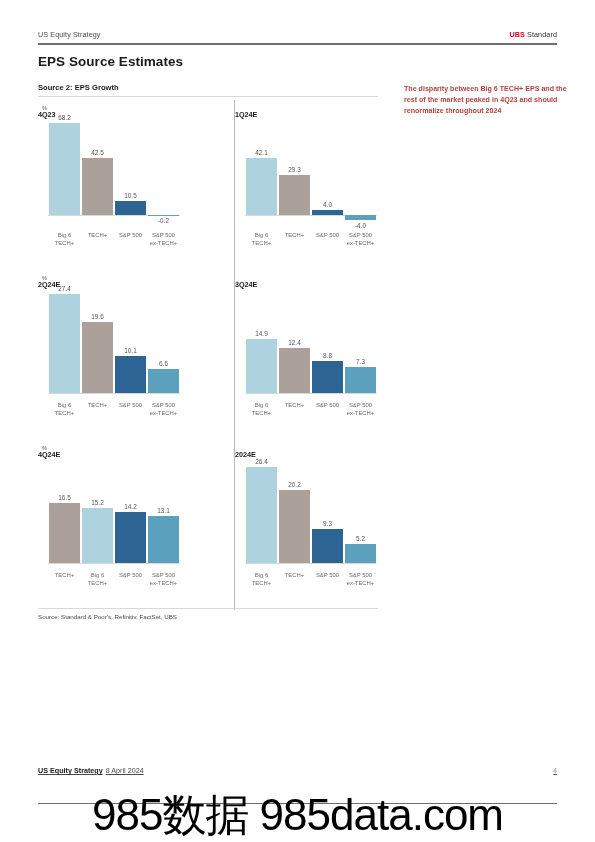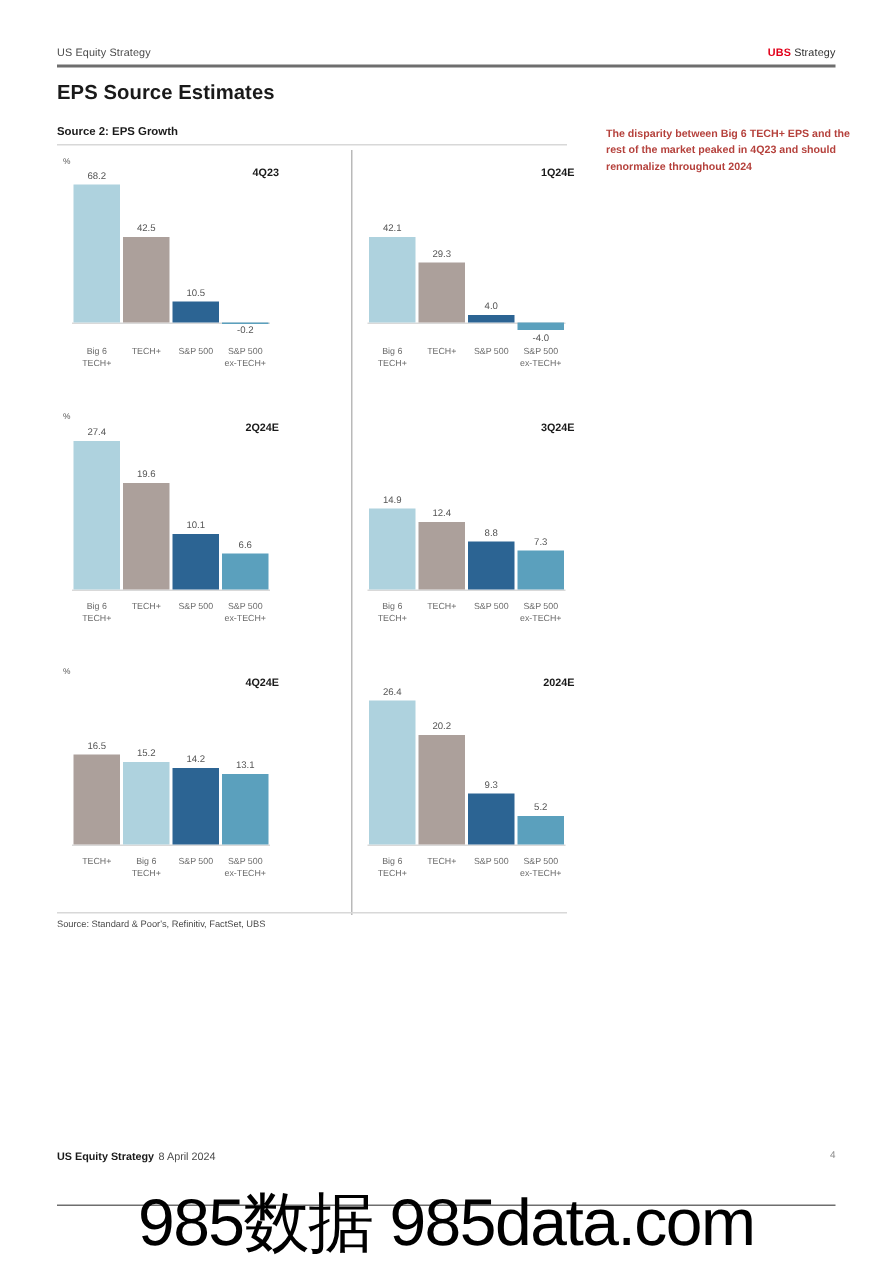--- a/index.html
+++ b/index.html
@@ -104,21 +104,21 @@
     left: 4px;
     top: 5px;
     font-size: 5.6px;
     color: #555;
   }
   .panel-title {
     position: absolute;
     top: 10px;
     left: 0;
     width: 100%;
-    text-align: right;
+    text-align: left;
     font-size: 7.2px;
     font-weight: bold;
     color: #1a1a1a;
   }
 
   .plot {
     position: absolute;
     left: 10px;
     right: 6px;
     top: 18px;
@@ -205,20 +205,21 @@
   .page-footer {
     position: absolute;
     left: 38px;
     top: 766px;
     width: 519px;
     display: flex;
     justify-content: space-between;
     align-items: center;
     font-size: 7.2px;
     color: #4a4a4a;
+    text-decoration: underline;
   }
   .footer-left .f-strategy { font-weight: bold; color: #1a1a1a; }
   .footer-left .f-date { color: #4a4a4a; margin-left: 3px; }
   .footer-right { font-size: 6.6px; color: #8a8a8a; }
 
   
   .watermark {
     position: absolute;
     left: 0;
     top: 786px;
@@ -229,21 +230,21 @@
     white-space: nowrap;
     pointer-events: none;
     letter-spacing: -1px;
   }
 </style>
 </head>
 <body>
 
 <div class="page-header">
   <div class="hdr-left">US Equity Strategy</div>
-  <div class="hdr-right"><span class="ubs-mark">UBS</span><span class="research-mark"> Strategy</span></div>
+  <div class="hdr-right"><span class="ubs-mark">UBS</span><span class="research-mark"> Standard</span></div>
 </div>
 <div class="header-rule"></div>
 
 <div class="doc-title">EPS Source Estimates</div>
 <div class="figure-title">Source 2: EPS Growth</div>
 <div class="figure-rule"></div>
 
 <div class="callout">The disparity between Big 6 TECH+ EPS and the rest of the market peaked in 4Q23 and should renormalize throughout 2024</div>
 
 <div class="chart-grid">

